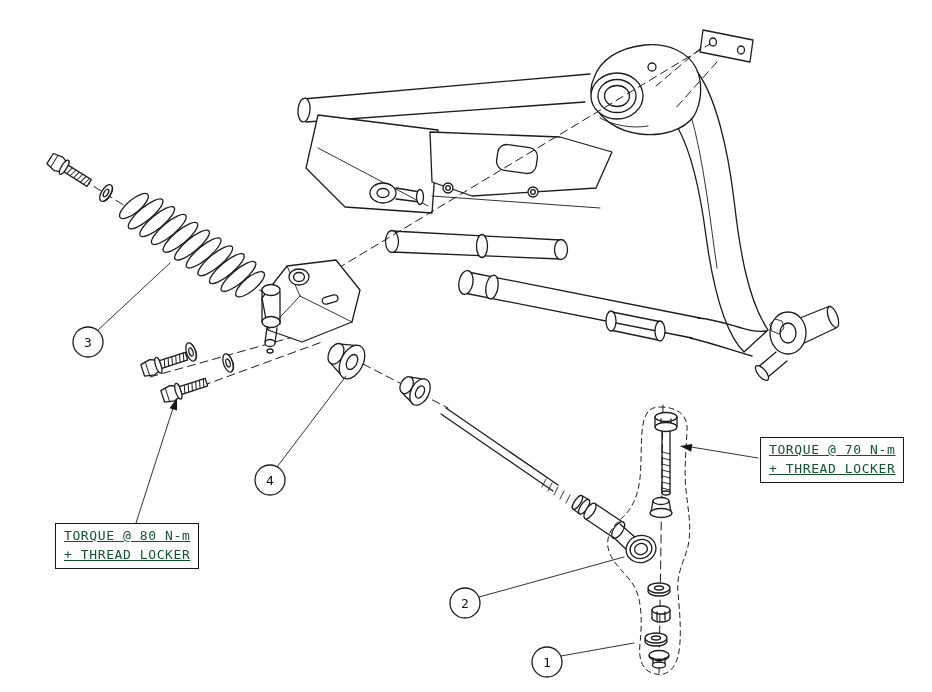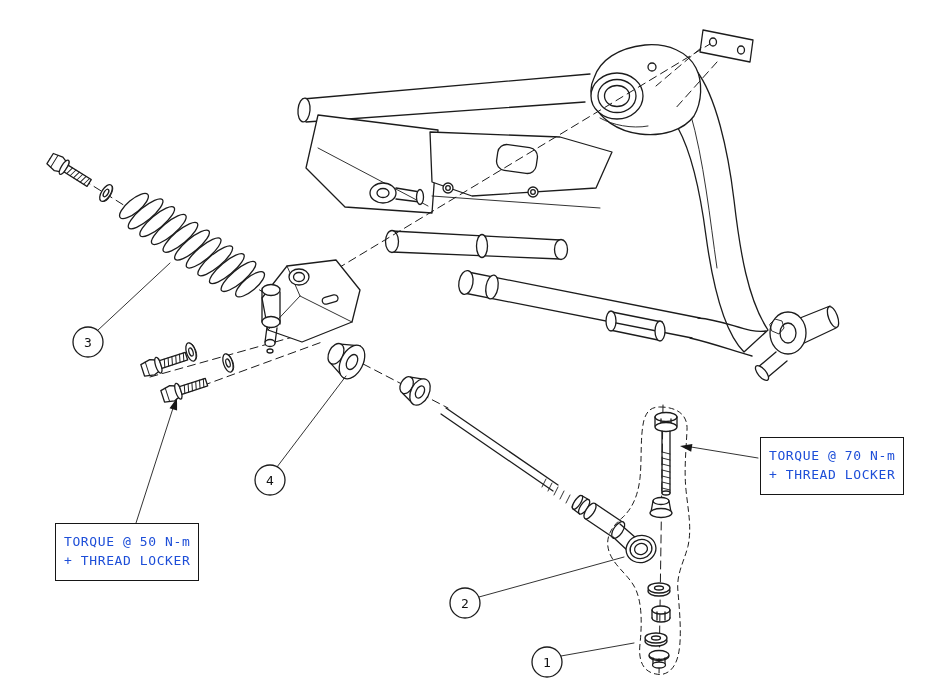--- a/index.html
+++ b/index.html
@@ -6,22 +6,22 @@
   .canvas{position:relative;width:932px;height:692px;background:#ffffff;overflow:hidden;
           font-family:"DejaVu Sans Mono","Liberation Mono",monospace;}
   .canvas svg{position:absolute;left:0;top:0;}
   .ln{stroke:#1c1c1c;stroke-width:1.3;fill:none;stroke-linecap:round;stroke-linejoin:round;}
   .f{fill:#ffffff;}
   .thin{stroke-width:0.9;}
   .dash{stroke-dasharray:8 5;stroke-width:1;}
   .dash2{stroke-dasharray:5 4;stroke-width:1;}
   .callout-txt{fill:#111;stroke:none;font:13px "DejaVu Sans Mono",monospace;text-anchor:middle;}
   .arr{fill:#161616;stroke:none;}
-  .ann{position:absolute;border:1.6px solid #161616;background:#fff;padding:9px 8px;
-       font-size:13px;line-height:1.45;color:#1d4ed8;letter-spacing:.6px;white-space:nowrap;}
+  .ann{position:absolute;border:1.6px solid #161616;background:#fff;padding:3px 8px;
+       font-size:13px;line-height:1.45;color:#14532d;letter-spacing:.6px;white-space:nowrap;text-decoration:underline;}
 </style>
 </head>
 <body>
 
 <div class="canvas">
 
 <svg width="932" height="692" viewBox="0 0 932 692">
   <defs>
     <g id="boltA">
       <path class="ln f" d="M-14,-6 L-4,-8 L1,-6 L1,6 L-4,8 L-14,6 Z"></path>
@@ -259,21 +259,21 @@
     <text class="callout-txt" x="465" y="607.5">2</text>
   </g>
   <g>
     <path class="ln thin" d="M561,656 L634,643"></path>
     <circle class="ln f" cx="547" cy="662" r="15"></circle>
     <text class="callout-txt" x="547" y="666.5">1</text>
   </g>
 </svg>
 
 <div class="ann" style="left:55px;top:523px;">
-  <div>TORQUE @ 50 N-m</div>
+  <div>TORQUE @ 80 N-m</div>
   <div>+ THREAD LOCKER</div>
 </div>
 
 <div class="ann" style="left:760px;top:437px;">
   <div>TORQUE @ 70 N-m</div>
   <div>+ THREAD LOCKER</div>
 </div>
 
 </div>
 

